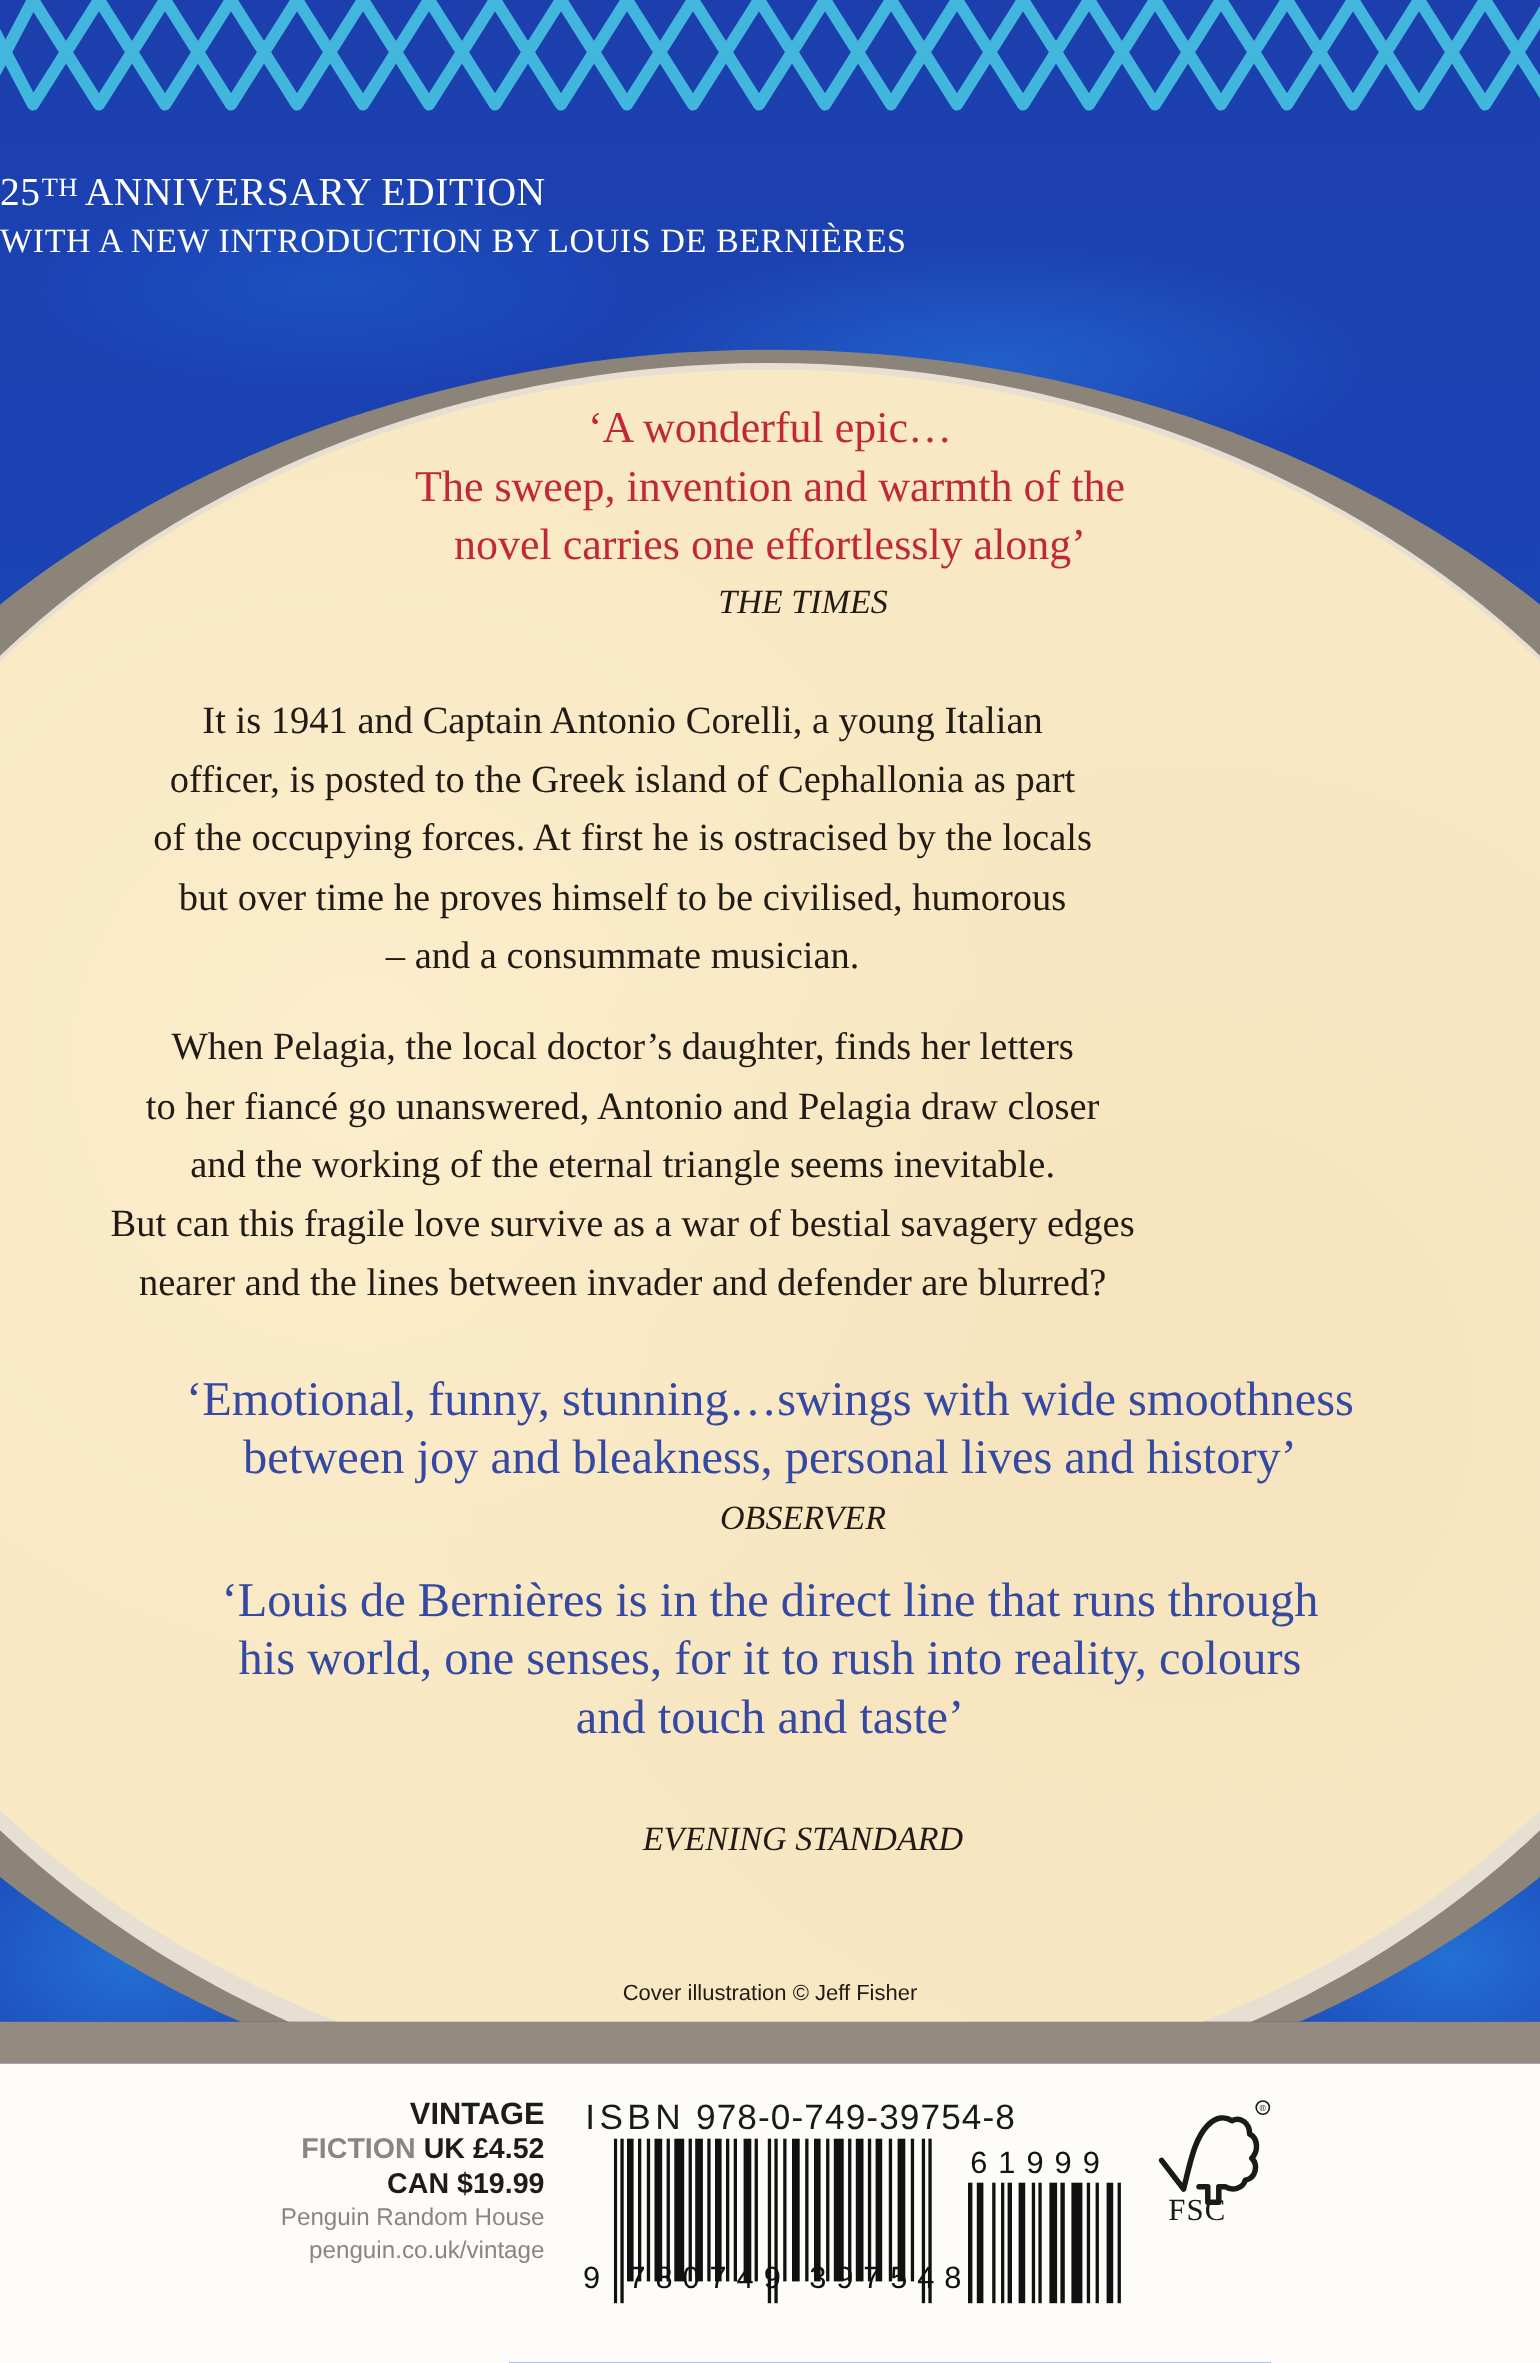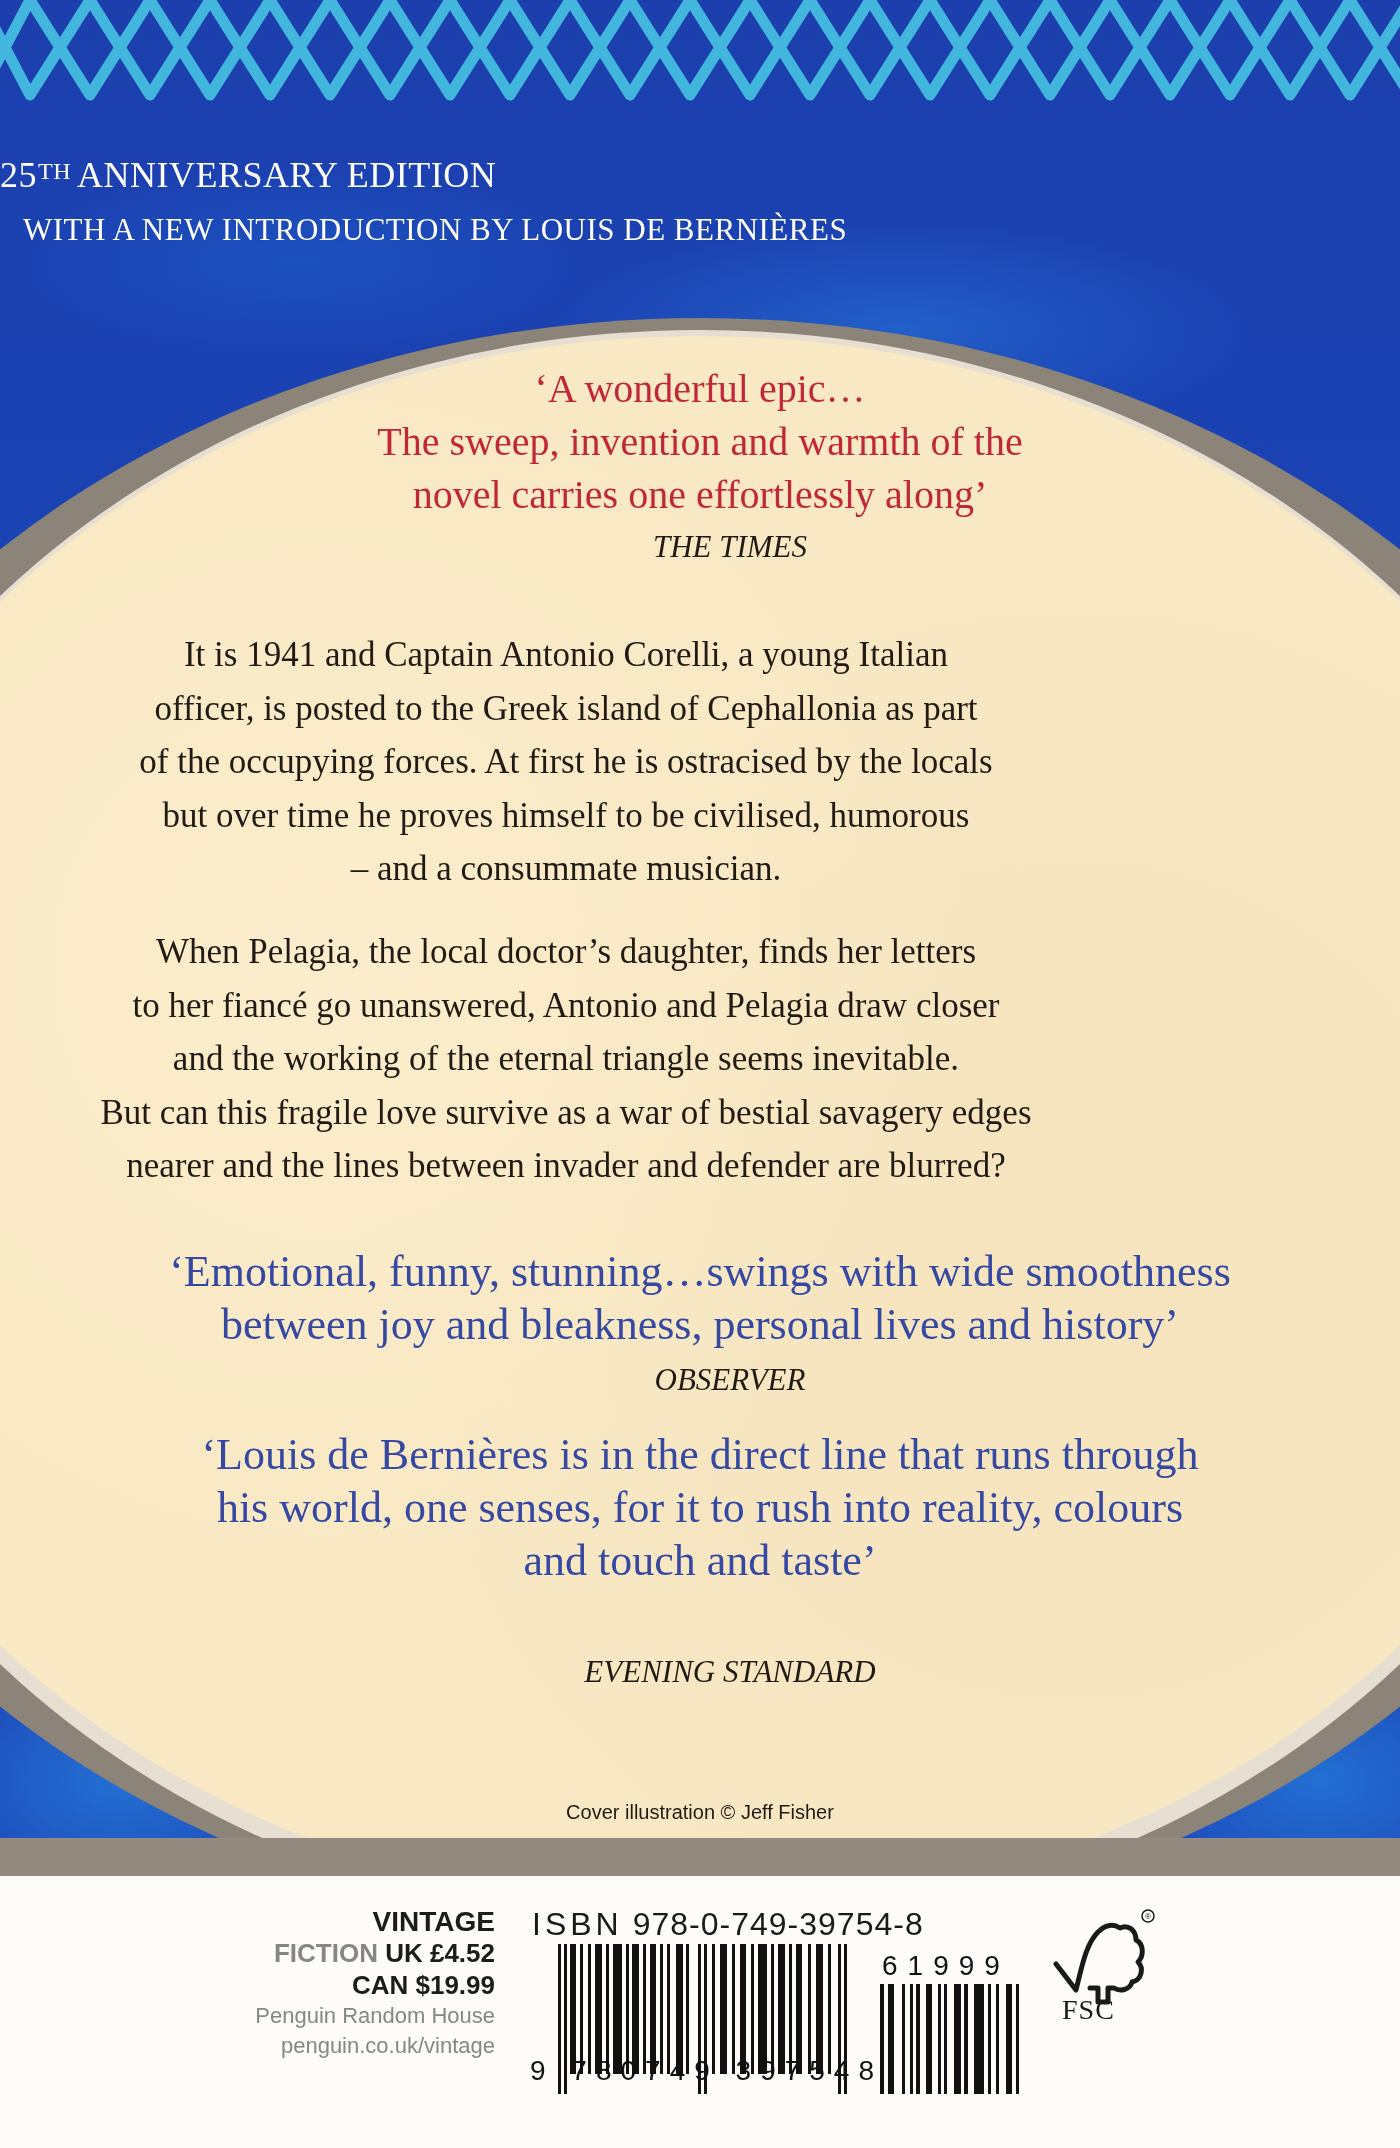--- a/index.html
+++ b/index.html
@@ -30,21 +30,21 @@
       position: absolute; left: 0; top: 148px;
       width: 1400px; text-align: left;
       color: #ffffff;
       letter-spacing: 0.5px;
     }
     .header-line1 {
       font-size: 36px; line-height: 46px;
     }
     .header-line1 .sup { font-size: 24px; vertical-align: 8px; margin-left: 1px; margin-right: 6px; }
     .header-line2 {
-      font-size: 31px; line-height: 44px; margin-top: 10px; padding-left: 23px;
+      font-size: 31px; line-height: 44px; 
     }
     .oval-rim {
       position: absolute;
       left: -300px; top: 318px;
       width: 2000px; height: 1620px;
       border-radius: 50%;
       background: #8c8478;
     }
     .oval-rim-bottom {
       position: absolute;

